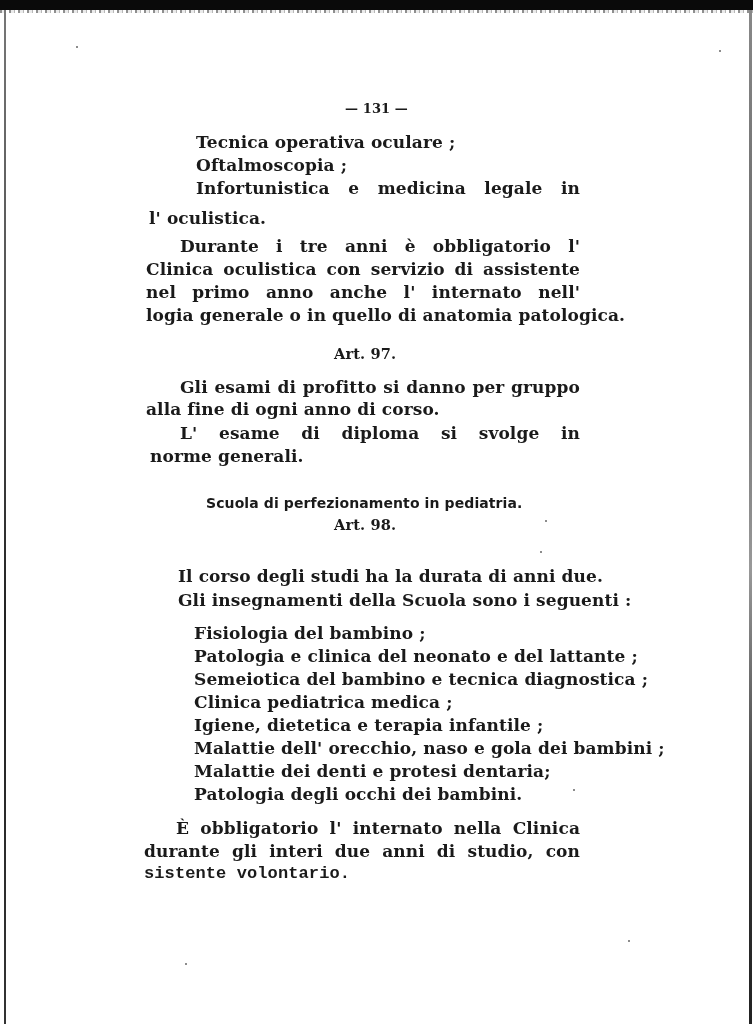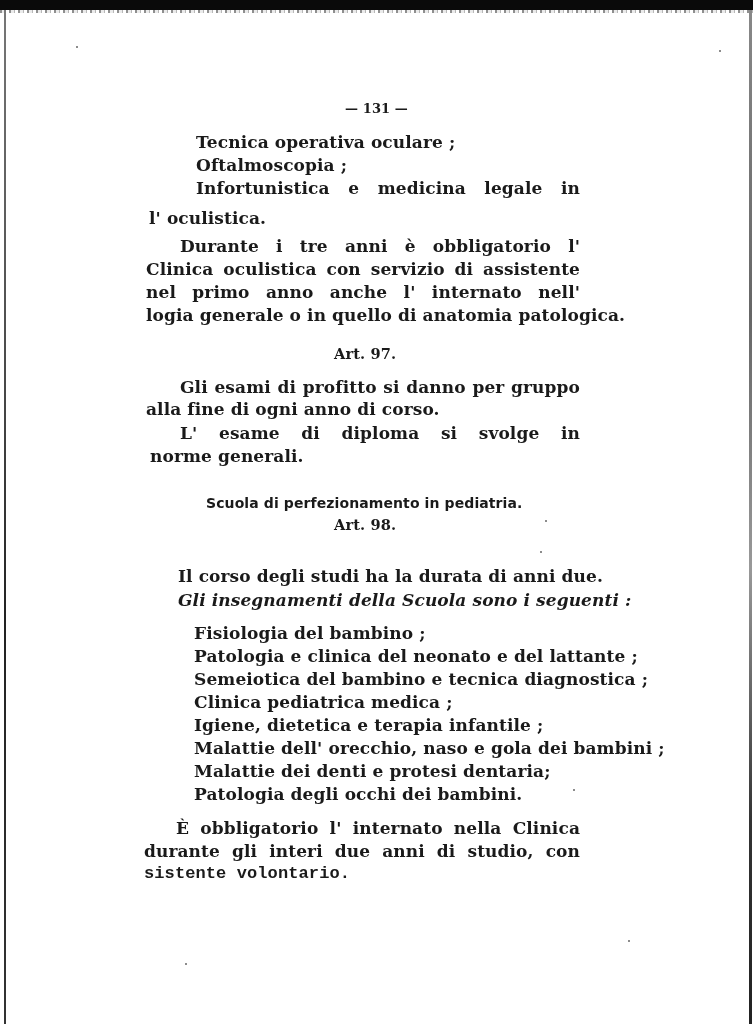--- a/index.html
+++ b/index.html
@@ -121,21 +121,21 @@
     <div class="line justify" style="left:180px; top:423px; width:400px;">L' esame di diploma si svolge in conformità delle</div>
     <div class="line" style="left:150px; top:446px;">norme generali.</div>
   </div>
 
   <div class="line heading" style="left:206px; top:493px;">Scuola di perfezionamento in pediatria.</div>
 
   <div class="line art" style="left:334px; top:515px;">Art. 98.</div>
 
   <div>
     <div class="line" style="left:178px; top:566px;">Il corso degli studi ha la durata di anni due.</div>
-    <div class="line" style="left:178px; top:590px;font-style:italic;">Gli insegnamenti della Scuola sono i seguenti :</div>
+    <div class="line" style="left:178px; top:590px;">Gli insegnamenti della Scuola sono i seguenti :</div>
   </div>
 
   <div>
     <div class="line" style="left:194px; top:623px;">Fisiologia del bambino ;</div>
     <div class="line" style="left:194px; top:646px;">Patologia e clinica del neonato e del lattante ;</div>
     <div class="line" style="left:194px; top:669px;">Semeiotica del bambino e tecnica diagnostica ;</div>
     <div class="line" style="left:194px; top:692px;">Clinica pediatrica medica ;</div>
     <div class="line" style="left:194px; top:715px;">Igiene, dietetica e terapia infantile ;</div>
     <div class="line" style="left:194px; top:738px;">Malattie dell' orecchio, naso e gola dei bambini ;</div>
     <div class="line" style="left:194px; top:761px;">Malattie dei denti e protesi dentaria;</div>

